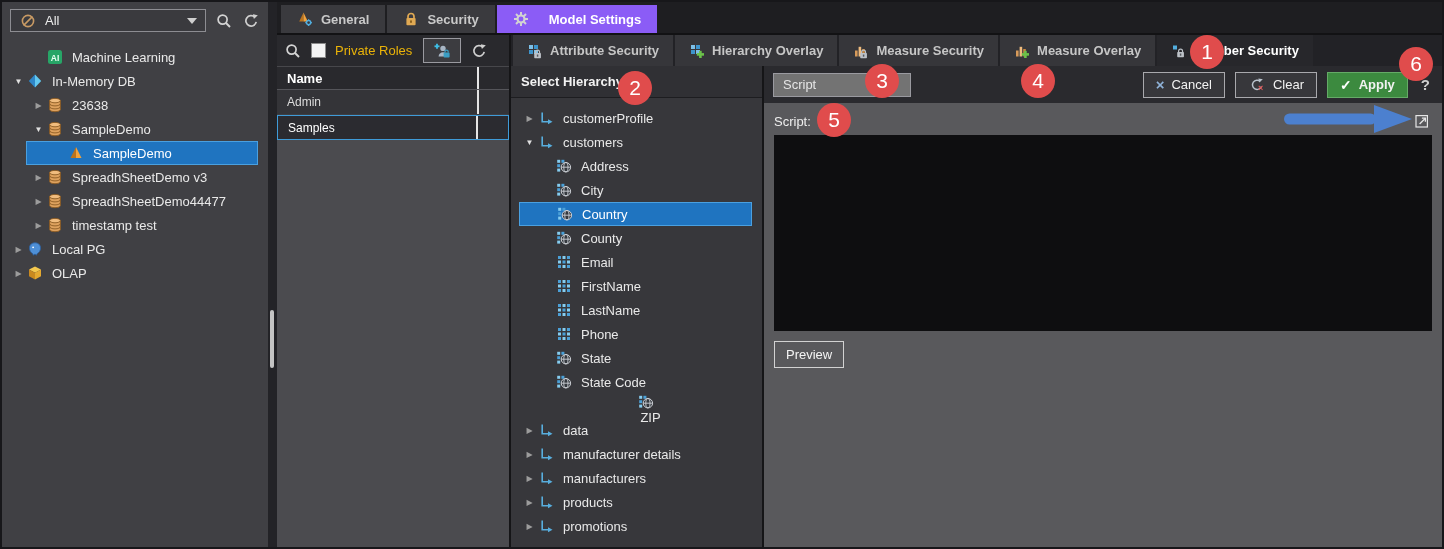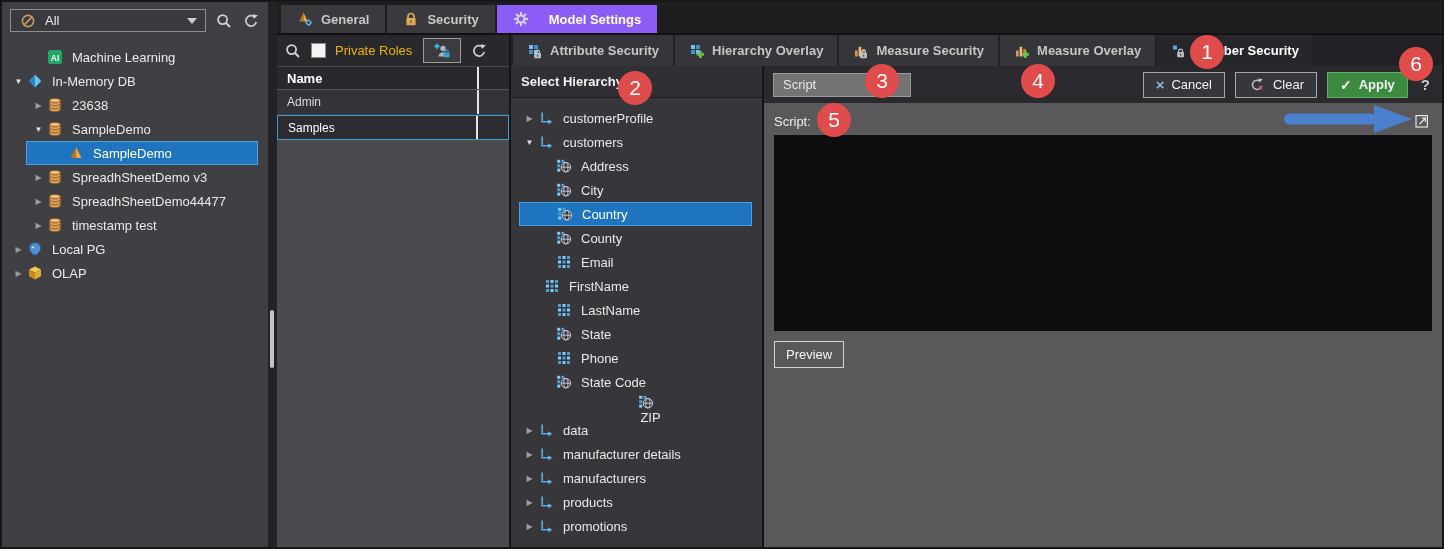--- a/index.html
+++ b/index.html
@@ -537,21 +537,21 @@
                         <rect x="6.5" y="6.5" width="3" height="3"></rect>
                         <rect x="11" y="6.5" width="3" height="3" fill="#85cdf0"></rect>
                         <rect x="2" y="11" width="3" height="3"></rect>
                         <rect x="6.5" y="11" width="3" height="3" fill="#85cdf0"></rect>
                         <rect x="11" y="11" width="3" height="3"></rect>
                       </g>
                     </svg>
                   </span>
                   <span>Email</span>
                 </div>
-                <div class="trow" style="padding-left: 16px;">
+                <div class="trow" style="padding-left: 28px;">
                   <span class="arr"></span>
                   <span class="icn">
                     <svg width="16" height="16" viewBox="0 0 16 16">
                       <g fill="#4aa0d8">
                         <rect x="2" y="2" width="3" height="3"></rect>
                         <rect x="6.5" y="2" width="3" height="3" fill="#85cdf0"></rect>
                         <rect x="11" y="2" width="3" height="3"></rect>
                         <rect x="2" y="6.5" width="3" height="3" fill="#85cdf0"></rect>
                         <rect x="6.5" y="6.5" width="3" height="3"></rect>
                         <rect x="11" y="6.5" width="3" height="3" fill="#85cdf0"></rect>
@@ -580,50 +580,50 @@
                       </g>
                     </svg>
                   </span>
                   <span>LastName</span>
                 </div>
                 <div class="trow" style="padding-left: 28px;">
                   <span class="arr"></span>
                   <span class="icn">
                     <svg width="16" height="16" viewBox="0 0 16 16">
                       <g fill="#4aa0d8">
-                        <rect x="1.2" y="1.8" width="3" height="3" fill="#85cdf0"></rect>
-                        <rect x="5.4" y="1.8" width="3" height="3"></rect>
-                        <rect x="1.2" y="6.2" width="3" height="3"></rect>
-                        <rect x="1.2" y="10.6" width="3" height="3" fill="#85cdf0"></rect>
-                      </g>
-                      <circle cx="9.9" cy="9.2" r="4.7" fill="#34383e" stroke="#cfd3d8" stroke-width="1"></circle>
-                      <ellipse cx="9.9" cy="9.2" rx="2.1" ry="4.7" fill="none" stroke="#cfd3d8" stroke-width="0.9"></ellipse>
-                      <line x1="5.2" y1="9.2" x2="14.6" y2="9.2" stroke="#cfd3d8" stroke-width="0.9"></line>
-                    </svg>
-                  </span>
-                  <span>State</span>
-                </div>
-                <div class="trow" style="padding-left: 28px;">
-                  <span class="arr"></span>
-                  <span class="icn">
-                    <svg width="16" height="16" viewBox="0 0 16 16">
-                      <g fill="#4aa0d8">
                         <rect x="2" y="2" width="3" height="3"></rect>
                         <rect x="6.5" y="2" width="3" height="3" fill="#85cdf0"></rect>
                         <rect x="11" y="2" width="3" height="3"></rect>
                         <rect x="2" y="6.5" width="3" height="3" fill="#85cdf0"></rect>
                         <rect x="6.5" y="6.5" width="3" height="3"></rect>
                         <rect x="11" y="6.5" width="3" height="3" fill="#85cdf0"></rect>
                         <rect x="2" y="11" width="3" height="3"></rect>
                         <rect x="6.5" y="11" width="3" height="3" fill="#85cdf0"></rect>
                         <rect x="11" y="11" width="3" height="3"></rect>
                       </g>
                     </svg>
                   </span>
                   <span>Phone</span>
+                </div>
+                <div class="trow" style="padding-left: 28px;">
+                  <span class="arr"></span>
+                  <span class="icn">
+                    <svg width="16" height="16" viewBox="0 0 16 16">
+                      <g fill="#4aa0d8">
+                        <rect x="1.2" y="1.8" width="3" height="3" fill="#85cdf0"></rect>
+                        <rect x="5.4" y="1.8" width="3" height="3"></rect>
+                        <rect x="1.2" y="6.2" width="3" height="3"></rect>
+                        <rect x="1.2" y="10.6" width="3" height="3" fill="#85cdf0"></rect>
+                      </g>
+                      <circle cx="9.9" cy="9.2" r="4.7" fill="#34383e" stroke="#cfd3d8" stroke-width="1"></circle>
+                      <ellipse cx="9.9" cy="9.2" rx="2.1" ry="4.7" fill="none" stroke="#cfd3d8" stroke-width="0.9"></ellipse>
+                      <line x1="5.2" y1="9.2" x2="14.6" y2="9.2" stroke="#cfd3d8" stroke-width="0.9"></line>
+                    </svg>
+                  </span>
+                  <span>State</span>
                 </div>
                 <div class="trow" style="padding-left: 28px;">
                   <span class="arr"></span>
                   <span class="icn">
                     <svg width="16" height="16" viewBox="0 0 16 16">
                       <g fill="#4aa0d8">
                         <rect x="1.2" y="1.8" width="3" height="3" fill="#85cdf0"></rect>
                         <rect x="5.4" y="1.8" width="3" height="3"></rect>
                         <rect x="1.2" y="6.2" width="3" height="3"></rect>
                         <rect x="1.2" y="10.6" width="3" height="3" fill="#85cdf0"></rect>

